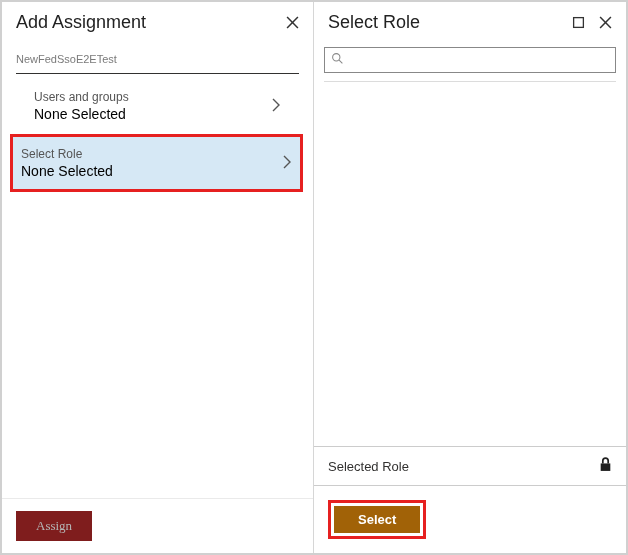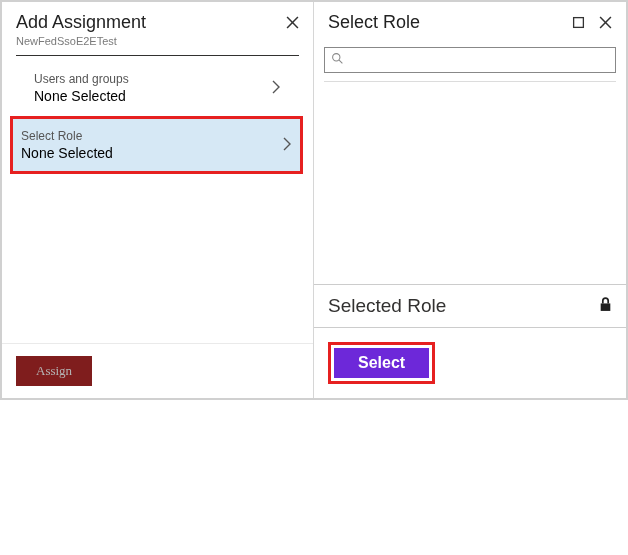--- a/index.html
+++ b/index.html
@@ -12,21 +12,21 @@
       font-size: 13px;
       color: #323130;
       background: #fff;
       width: 628px;
       height: 555px;
       overflow: hidden;
     }
     .outer {
       display: flex;
       width: 628px;
-      height: 400px;
+      height: 555px;
       border: 2px solid #d0d0d0;
     }
     .panel {
       display: flex;
       flex-direction: column;
       position: relative;
     }
     .panel-left {
       width: 314px;
       border-right: 1px solid #d6d6d6;
@@ -41,21 +41,21 @@
       justify-content: space-between;
     }
     .header-left .title {
       font-size: 18px;
       font-weight: 400;
       color: #222;
     }
     .header-left .subtitle {
       font-size: 11px;
       color: #7a7a7a;
-      margin-top: 2px;
+      margin-top: 20px;
     }
     .header-icons {
       display: flex;
       gap: 14px;
       padding-top: 4px;
     }
     .header-icons span {
       cursor: pointer;
       color: #333;
       font-size: 14px;
@@ -163,41 +163,41 @@
     }
     .selected-block {
       border-top: 1px solid #ccc;
       border-bottom: 1px solid #ccc;
       padding: 10px 14px;
       display: flex;
       justify-content: space-between;
       align-items: center;
     }
     .selected-block .sel-title {
-      font-size: 19px;
+      font-size: 13px;
       color: #323130;
     }
     .lock svg {
       width: 13px;
       height: 15px;
     }
     .right-footer {
       padding: 14px;
     }
     .select-wrap {
       display: inline-block;
       border: 3px solid #e62020;
       padding: 3px;
     }
     .btn-primary {
-      background: #6d28d9;
+      background: #a16207;
       color: #fff;
       border: none;
       padding: 6px 24px;
-      font-size: 16px;
+      font-size: 13px;
       font-weight: 600;
       cursor: pointer;
     }
   </style>
 </head>
 <body>
 
 <div class="outer">
 
   <div class="panel panel-left">

